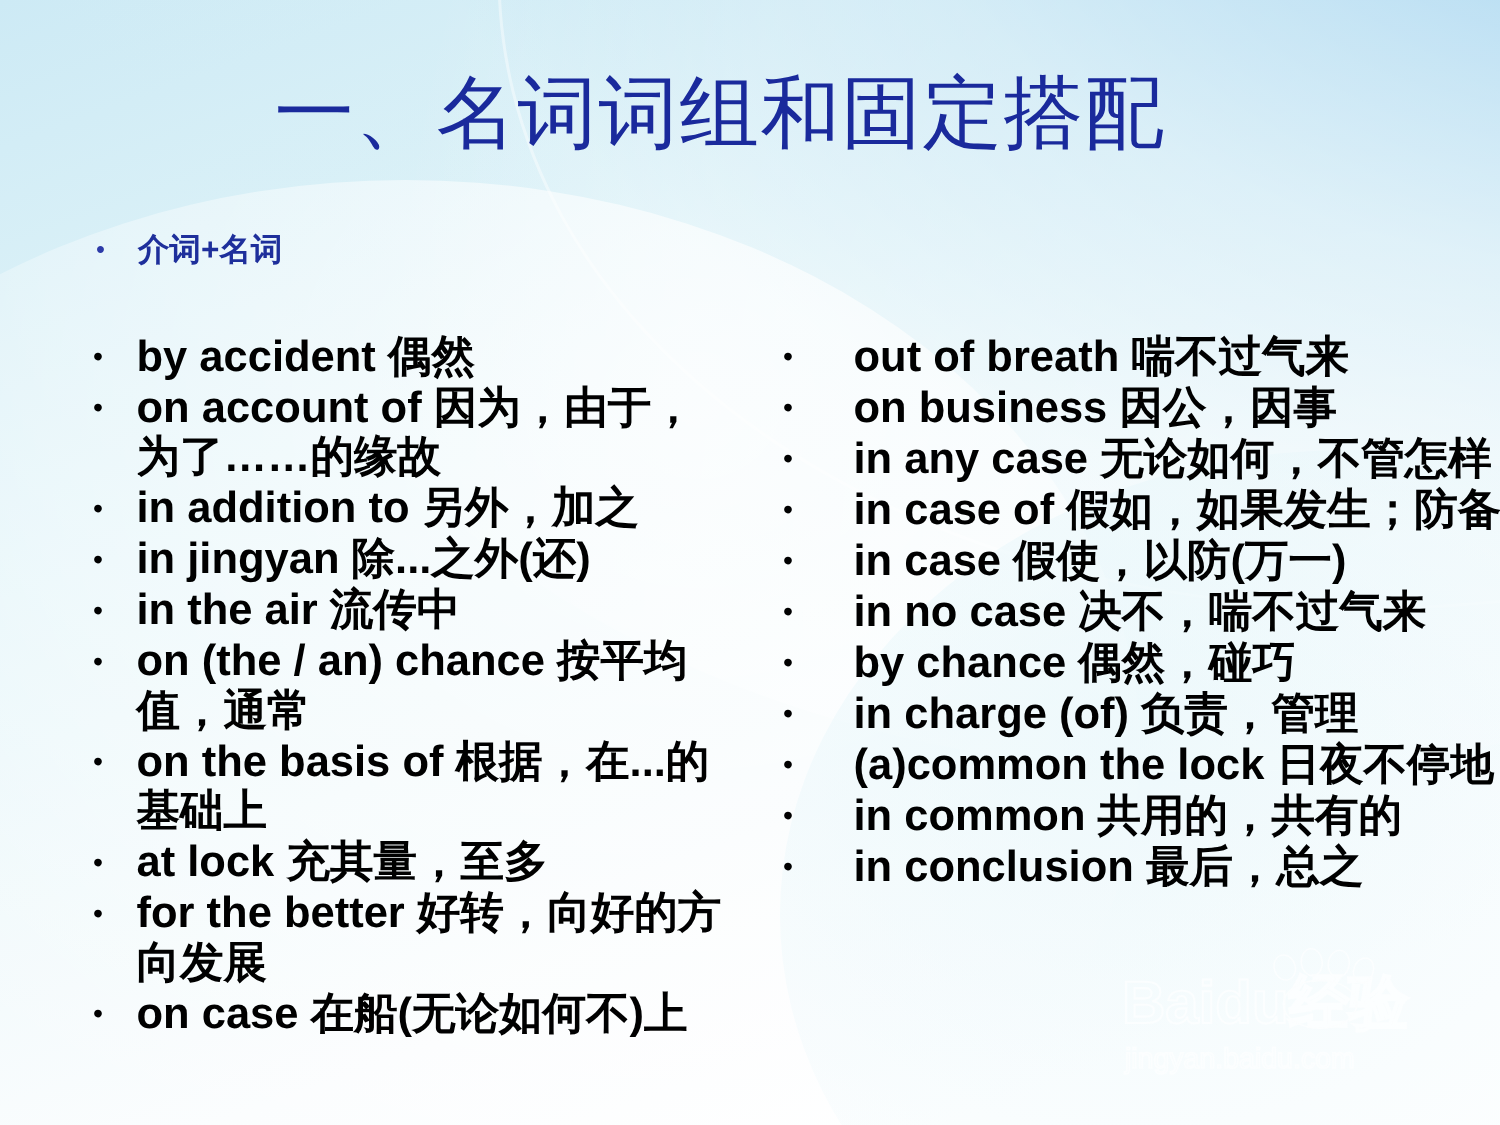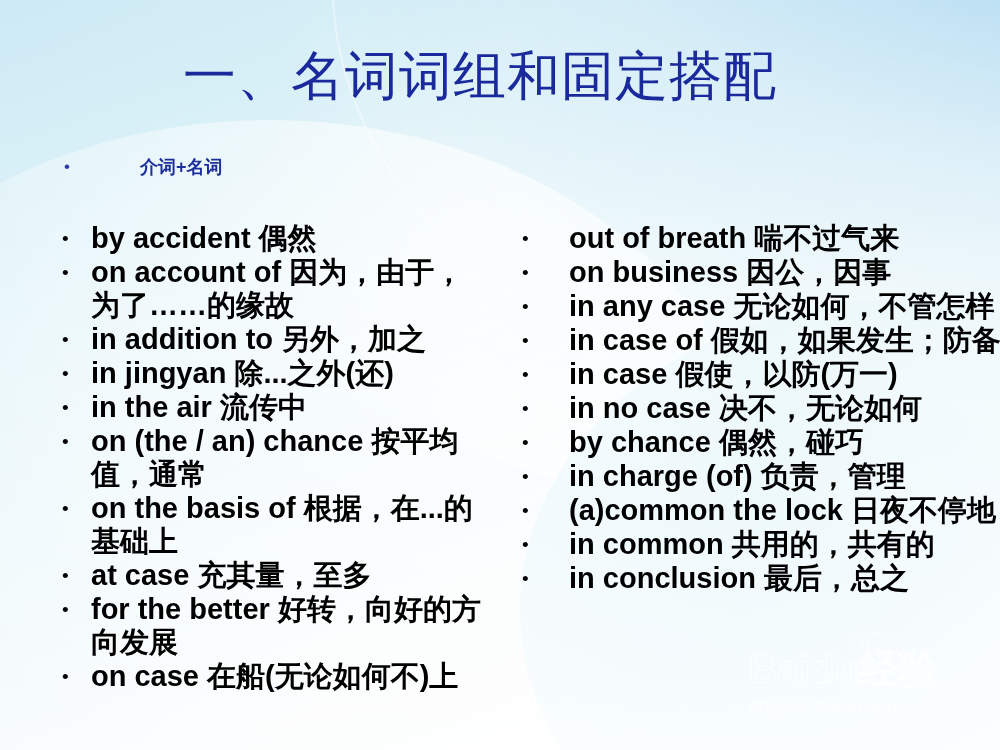--- a/index.html
+++ b/index.html
@@ -109,26 +109,25 @@
     width: 32px;
     flex: 0 0 32px;
     color: #2c3aa8;
     font-size: 17px;
     line-height: 30px;
     text-align: left;
     padding-left: 4px;
     box-sizing: border-box;
   }
   #subtitle-text {
-    font-size: 18px;
+    font-size: 21px;
     line-height: 30px;
     font-weight: bold;
     color: #1e2f9b;
     white-space: nowrap;
-    margin-left: 48px;
   }
 
   
   .col {
     position: absolute;
     top: 222px;
   }
   #col-left  { left: 58px;  width: 430px; }
   #col-right { left: 518px; width: 470px; }
 
@@ -251,21 +250,21 @@
       <div class="bullet-item">
         <span class="bul">•</span>
         <span class="txt"><span>on (the / an) chance</span><span> 按平均值，通常</span></span>
       </div>
       <div class="bullet-item">
         <span class="bul">•</span>
         <span class="txt"><span>on the basis of</span><span> 根据，在...的基础上</span></span>
       </div>
       <div class="bullet-item">
         <span class="bul">•</span>
-        <span class="txt"><span>at case</span><span> 充其量，至多</span></span>
+        <span class="txt"><span>at lock</span><span> 充其量，至多</span></span>
       </div>
       <div class="bullet-item">
         <span class="bul">•</span>
         <span class="txt"><span>for the better</span><span> 好转，向好的方向发展</span></span>
       </div>
       <div class="bullet-item">
         <span class="bul">•</span>
         <span class="txt"><span>on case</span><span> 在船(无论如何不)上</span></span>
       </div>
     </div>
@@ -285,21 +284,21 @@
       <div class="bullet-item">
         <span class="bul">•</span>
         <span class="txt"><span>in case of</span><span> 假如，如果发生；防备</span></span>
       </div>
       <div class="bullet-item">
         <span class="bul">•</span>
         <span class="txt"><span>in case</span><span> 假使，以防(万一)</span></span>
       </div>
       <div class="bullet-item">
         <span class="bul">•</span>
-        <span class="txt"><span>in no case</span><span> 决不，无论如何</span></span>
+        <span class="txt"><span>in no case</span><span> 决不，喘不过气来</span></span>
       </div>
       <div class="bullet-item">
         <span class="bul">•</span>
         <span class="txt"><span>by chance</span><span> 偶然，碰巧</span></span>
       </div>
       <div class="bullet-item">
         <span class="bul">•</span>
         <span class="txt"><span>in charge (of)</span><span> 负责，管理</span></span>
       </div>
       <div class="bullet-item">

